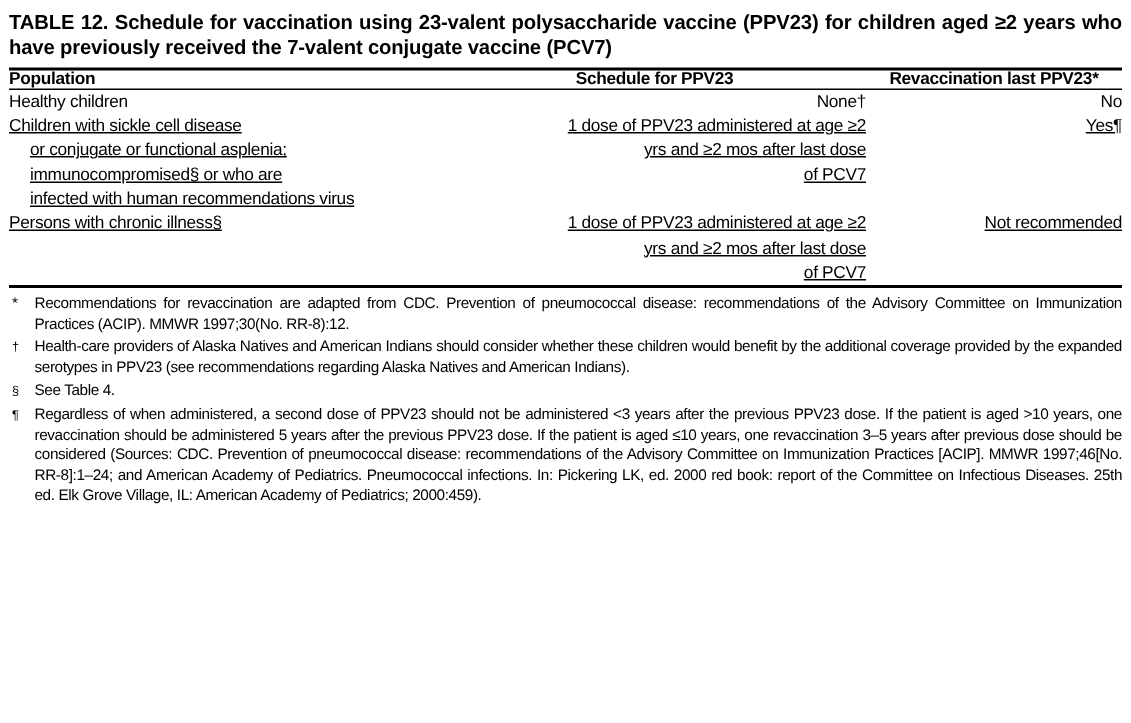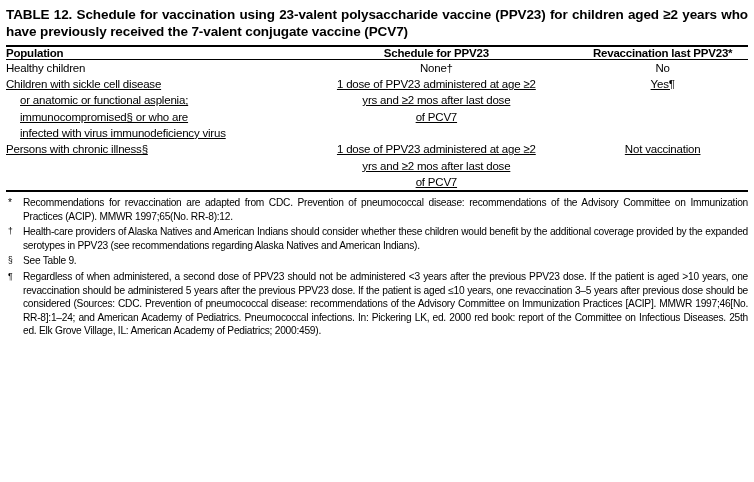--- a/index.html
+++ b/index.html
@@ -56,21 +56,21 @@
     letter-spacing: -0.2px;
   }
   .hdr.left { text-align: left; }
   .hdr.center { }
   .cell {
     font-size: 11.5px;
     line-height: 1.42;
     letter-spacing: -0.2px;
   }
   .cell.left { text-align: left; }
-  .cell.center { text-align: center; }
+  .cell.center { text-align: right; }
   .row-pad-top td { padding-top: 8px; text-decoration: underline; }
   .row-pad-small td { padding-top: 6px; }
   .row-pad-bot td { padding-bottom: 8px; }
   .indent1 { display: block; padding-left: 14px; }
   .notes {
     margin-top: 4px;
     font-size: 10.2px;
     line-height: 1.33;
     letter-spacing: -0.25px;
   }
@@ -140,23 +140,23 @@
           <span>None†</span>
         </td>
         <td class="cell center">
           <span>No</span>
         </td>
       </tr>
 
       <tr class="row-pad-top">
         <td class="cell left">
           <span>Children with sickle cell disease</span>
-          <span class="indent1">or anatomic or functional asplenia;</span>
+          <span class="indent1">or conjugate or functional asplenia;</span>
           <span class="indent1">immunocompromised§ or who are</span>
-          <span class="indent1">infected with virus immunodeficiency virus</span>
+          <span class="indent1">infected with human recommendations virus</span>
         </td>
         <td class="cell center">
           <span style="display:block">1 dose of PPV23 administered at age ≥2</span>
           <span style="display:block">yrs and ≥2 mos after last dose</span>
           <span style="display:block">of PCV7</span>
         </td>
         <td class="cell center">
           <span>Yes¶</span>
         </td>
       </tr>
@@ -164,40 +164,40 @@
       <tr class="row-pad-top row-pad-bot">
         <td class="cell left">
           <span>Persons with chronic illness§</span>
         </td>
         <td class="cell center">
           <span style="display:block">1 dose of PPV23 administered at age ≥2</span>
           <span style="display:block">yrs and ≥2 mos after last dose</span>
           <span style="display:block">of PCV7</span>
         </td>
         <td class="cell center">
-          <span>Not vaccination</span>
+          <span>Not recommended</span>
         </td>
       </tr>
     </tbody>
   </table>
 
   <div class="rule-thick"></div>
 
   <div class="notes">
     <div class="note">
       <div class="note-mark">*</div>
-      <div class="note-body">Recommendations for revaccination are adapted from CDC. Prevention of pneumococcal disease: recommendations of the Advisory Committee on Immunization Practices (ACIP). MMWR 1997;65(No. RR-8):12.</div>
+      <div class="note-body">Recommendations for revaccination are adapted from CDC. Prevention of pneumococcal disease: recommendations of the Advisory Committee on Immunization Practices (ACIP). MMWR 1997;30(No. RR-8):12.</div>
     </div>
     <div class="note">
       <div class="note-mark sup-mark">†</div>
       <div class="note-body">Health-care providers of Alaska Natives and American Indians should consider whether these children would benefit by the additional coverage provided by the expanded serotypes in PPV23 (see recommendations regarding Alaska Natives and American Indians).</div>
     </div>
     <div class="note">
       <div class="note-mark sup-mark">§</div>
-      <div class="note-body">See Table 9.</div>
+      <div class="note-body">See Table 4.</div>
     </div>
     <div class="note">
       <div class="note-mark sup-mark">¶</div>
       <div class="note-body">Regardless of when administered, a second dose of PPV23 should not be administered &lt;3 years after the previous PPV23 dose. If the patient is aged &gt;10 years, one revaccination should be administered 5 years after the previous PPV23 dose. If the patient is aged ≤10 years, one revaccination 3–5 years after previous dose should be considered (Sources: CDC. Prevention of pneumococcal disease: recommendations of the Advisory Committee on Immunization Practices [ACIP]. MMWR 1997;46[No. RR-8]:1–24; and American Academy of Pediatrics. Pneumococcal infections. In: Pickering LK, ed. 2000 red book: report of the Committee on Infectious Diseases. 25th ed. Elk Grove Village, IL: American Academy of Pediatrics; 2000:459).</div>
     </div>
   </div>
 
 </div>
 
 </body></html>

